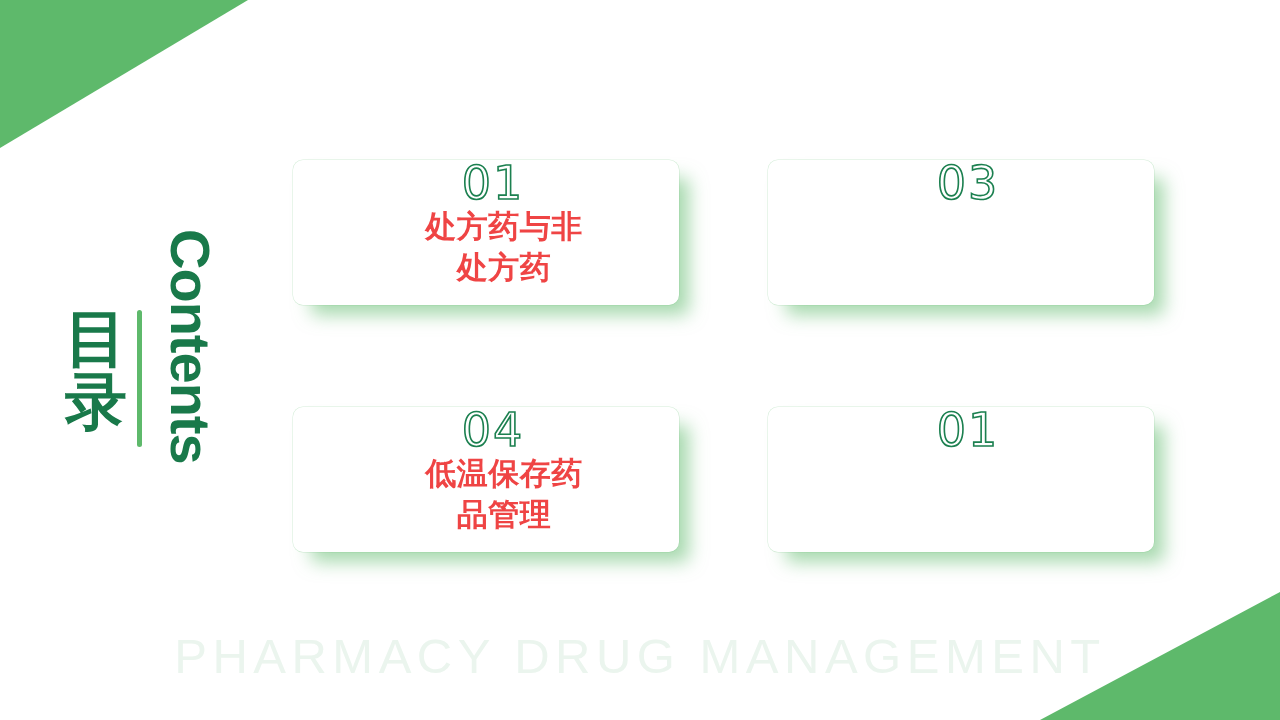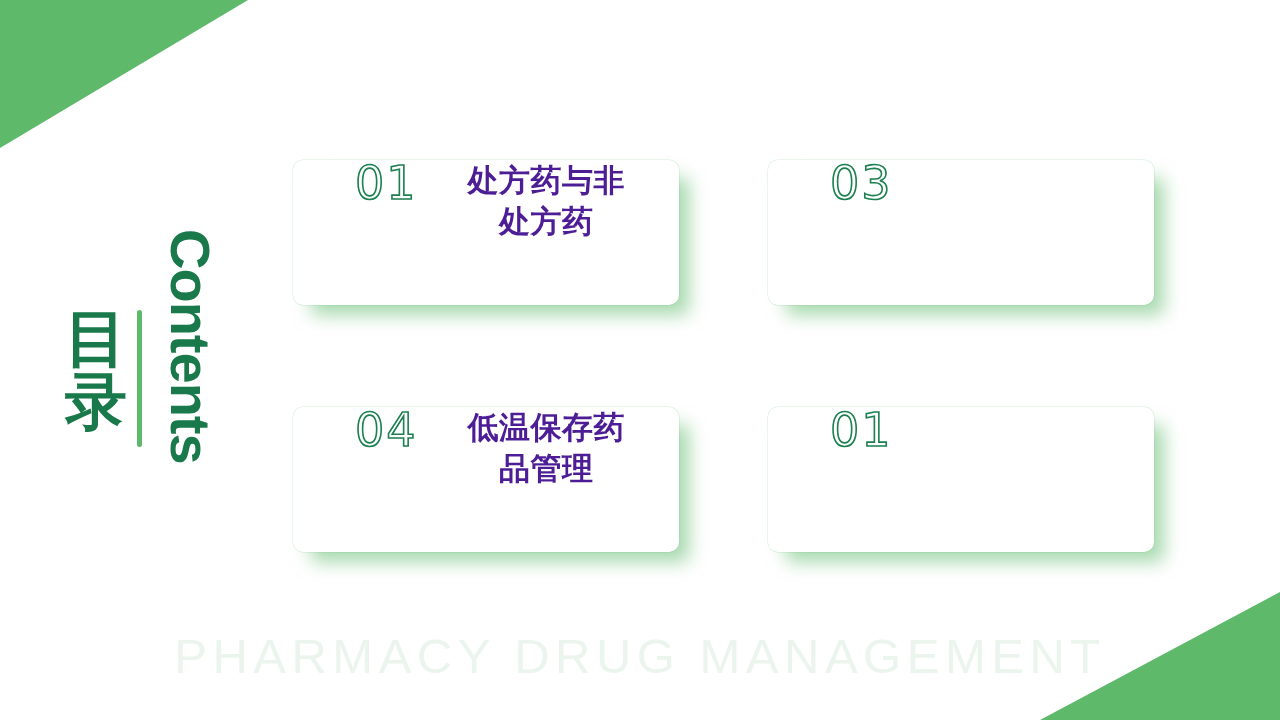--- a/index.html
+++ b/index.html
@@ -87,23 +87,24 @@
   
   .card {
     position: absolute;
     width: 386px;
     height: 145px;
     background: #ffffff;
     border-radius: 10px;
     box-shadow: 14px 14px 18px -4px rgba(94, 185, 107, 0.55),
                 0 0 0 0.5px rgba(200, 232, 205, 0.75);
     display: flex;
-    align-items: flex-start;
+    align-items: center;
     box-sizing: border-box;
     padding: 0 26px 0 62px;
+    flex-direction: column;
   }
   #card-1 { left: 293px; top: 160px; }
   #card-2 { left: 768px; top: 160px; }
   #card-3 { left: 293px; top: 407px; }
   #card-4 { left: 768px; top: 407px; }
 
   .card-number {
     flex: 0 0 auto;
     font-size: 46px;
     font-weight: 400;
@@ -113,21 +114,21 @@
     -webkit-text-stroke: 1.6px #1C8050;
     font-family: "DejaVu Sans", "Liberation Sans", sans-serif;
     margin-right: 22px;
     user-select: none;
   }
   .card-title {
     flex: 1 1 auto;
     font-size: 31px;
     font-weight: 700;
     line-height: 1.32;
-    color: #4c1d95;
+    color: #ef4444;
     font-family: "DejaVu Sans", "Liberation Sans", sans-serif;
     text-align: center;
     letter-spacing: 0.5px;
     white-space: pre-line;
   }
   #card-4 .card-title { letter-spacing: 3px; }
 
   
   #watermark {
     position: absolute;

